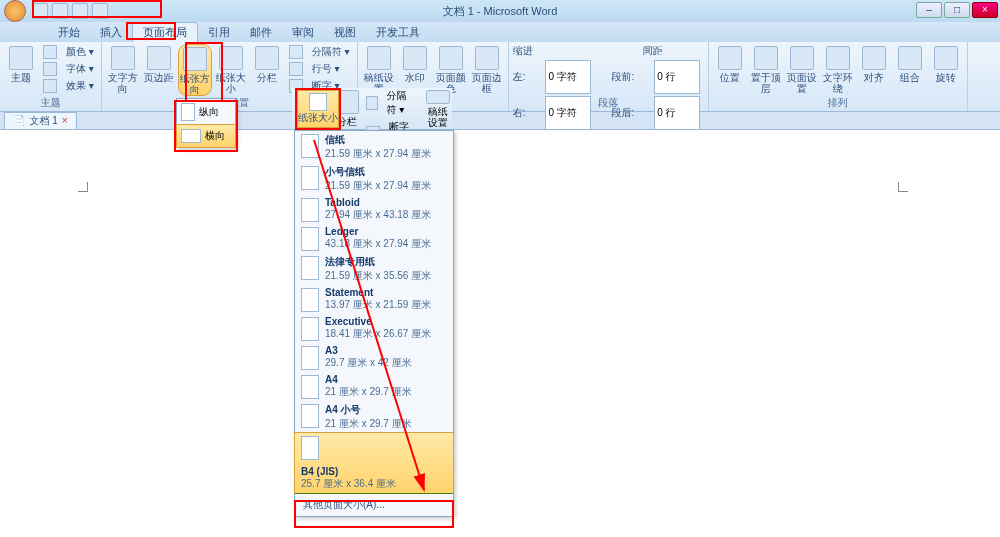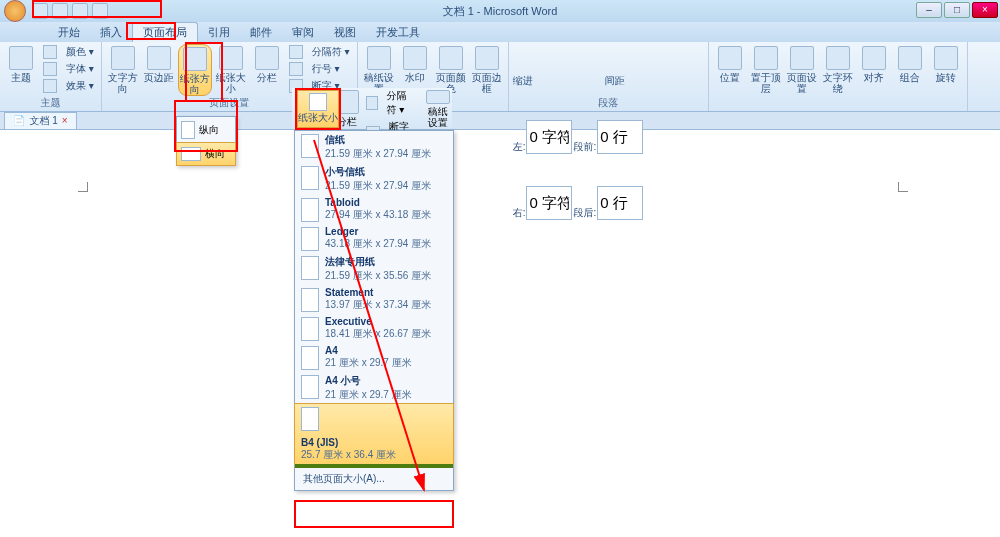--- a/index.html
+++ b/index.html
@@ -25,54 +25,54 @@
 .ribbon { height:70px; background:linear-gradient(#eef5fc,#d6e7f7); border-bottom:1px solid #9bb9d8; display:flex; font-size:10px; color:#2b4f7b; }
 .group { border-right:1px solid #b9cee3; padding:2px 4px; display:flex; flex-direction:column; justify-content:space-between; }
 .group-body { display:flex; gap:2px; align-items:flex-start; height:52px; }
 .group-label { text-align:center; font-size:10px; color:#4b6b93; }
 .bigbtn { width:34px; height:52px; display:flex; flex-direction:column; align-items:center; justify-content:flex-start; padding-top:2px; gap:2px; cursor:pointer; }
 .bigbtn .ico { width:24px; height:24px; background:#d9e8f6; border:1px solid #9cb8d3; border-radius:2px; }
 .bigbtn span { font-size:10px; text-align:center; line-height:11px; }
 .smallstack { display:flex; flex-direction:column; gap:1px; }
 .smallbtn { display:flex; align-items:center; gap:9px; padding:1px 3px; cursor:pointer; font-size:10px; }
 .smallbtn .sico { width:14px; height:14px; background:#d9e8f6; border:1px solid #9cb8d3; }
-.spin { width:46px; height:20px; border:1px solid #9cb8d3; background:#fff; font-size:15px; padding:16px 2px; }
-.row { display:flex; align-items:flex-end; gap:1px; font-size:10px;margin-top:30px; }
+.spin { width:46px; height:20px; border:1px solid #9cb8d3; background:#fff; font-size:10px; padding:16px 2px; }
+.row { display:flex; align-items:center; gap:20px; font-size:10px; }
 .bigbtn.hl { background:linear-gradient(#ffe9a8,#ffd36b); border:1px solid #d9a23c; border-radius:9px; }
 
 
 .doctab-row { height:18px; background:#d4e4f4; border-bottom:1px solid #9bb9d8; display:flex; align-items:center; font-size:10px; color:#2b4f7b; padding-left:4px; }
 .doctab { background:#eef6fd; border:1px solid #9bb9d8; padding:1px 8px; display:flex; gap:4px; align-items:center; }
 .doctab .x { color:#c33; cursor:pointer; }
 .cm-tl { position:absolute; left:74px; top:178px; width:14px; height:14px; }
 .cm-tl::before{content:""; position:absolute; right:0; bottom:0; width:10px; height:1px; background:#888;}
 .cm-tl::after{content:""; position:absolute; right:0; bottom:0; width:1px; height:10px; background:#888;}
 .cm-tr { position:absolute; right:88px; top:178px; width:14px; height:14px; }
 .cm-tr::before{content:""; position:absolute; left:0; bottom:0; width:10px; height:1px; background:#888;}
 .cm-tr::after{content:""; position:absolute; left:0; bottom:0; width:1px; height:10px; background:#888;}
 
 
-.orient-dd { position:absolute; left:176px; top:116px; width:60px; background:#f4f8fc; border:1px solid #8aa9c8; box-shadow:2px 2px 4px rgba(0,0,0,.2); font-size:10px; z-index:5; }
+.orient-dd { position:absolute; left:176px; top:98px; width:60px; background:#f4f8fc; border:1px solid #8aa9c8; box-shadow:2px 2px 4px rgba(0,0,0,.2); font-size:10px; z-index:5; }
 .orient-item { display:flex; align-items:center; gap:4px; padding:4px; cursor:pointer; }
 .orient-item .oico { width:20px; height:16px; background:#fff; border:1px solid #9cb8d3; }
 .orient-item.hl { background:linear-gradient(#ffe9a8,#ffd36b); border:1px solid #d9a23c; margin:-1px; }
 
 
 .size-btn-wrap { position:absolute; left:295px; top:88px; width:46px; height:42px; border:2px solid red; z-index:6; pointer-events:none; }
 .size-btn { position:absolute; left:297px; top:90px; width:42px; height:38px; background:linear-gradient(#ffe9a8,#ffd36b); border:1px solid #d9a23c; display:flex; flex-direction:column; align-items:center; font-size:10px; z-index:5; cursor:pointer; color:#2b4f7b;}
 .size-btn .ico { width:18px; height:18px; background:#fff; border:1px solid #9cb8d3; margin-top:2px; }
 
 
 .size-dd { position:absolute; left:294px; top:130px; width:160px; background:#f4f8fc; border:1px solid #8aa9c8; box-shadow:2px 2px 4px rgba(0,0,0,.2); font-size:10px; z-index:4; color:#2b4f7b; }
 .size-item { display:flex; align-items:flex-start; gap:6px; padding:2px 6px; cursor:pointer; }
 .size-item .pico { width:18px; height:24px; background:#fff; border:1px solid #9cb8d3; margin-top:1px; flex-shrink:0; }
 .size-item .txt b { display:block; font-weight:bold; font-size:10px; color:#15396c;}
 .size-item .txt i { display:block; font-style:normal; font-size:10px; color:#4a6c94; }
 .size-item.sel { background:linear-gradient(#ffe9a8,#ffd36b); border:1px solid #d9a23c; margin:-1px;flex-direction:column; }
-.size-footer { border-top:4px solid #4d7c0f; padding:4px 8px; font-size:10px; cursor:pointer; }
+.size-footer { border-top:1px solid #4d7c0f; padding:4px 8px; font-size:10px; cursor:pointer; }
 
 
 .redbox { position:absolute; border:2px solid red; pointer-events:none; z-index:10; }
 .rb-tab { left:126px; top:22px; width:50px; height:18px; }
 .rb-orient { left:185px; top:42px; width:38px; height:60px; }
 .rb-orient-dd { left:174px; top:100px; width:64px; height:52px; }
 .rb-size-sel { left:294px; top:500px; width:160px; height:28px; }
 
 
 .arrow-svg { position:absolute; left:294px; top:130px; z-index:9; pointer-events:none; }
@@ -246,20 +246,21 @@
         </div>
       <div class="bigbtn">
           <div class="ico"></div>
           <span>组合</span>
         </div>
       <div class="bigbtn">
           <div class="ico"></div>
           <span>旋转</span>
         </div>
     </div>
+    <div class="group-label">排列</div>
   </div>
 </div>
 
 <div class="doctab-row">
   <div class="doctab">
     <span>📄</span>
     <span>文档 1</span>
     <span class="x">×</span>
   </div>
 </div>
@@ -336,28 +337,35 @@
       <div class="pico"></div>
       <div class="txt">
         <b>法律专用纸</b>
         <i>21.59 厘米 x 35.56 厘米</i>
       </div>
     </div>
     <div class="size-item">
       <div class="pico"></div>
       <div class="txt">
         <b>Statement</b>
-        <i>13.97 厘米 x 37.34 厘米</i>
+        <i>13.97 厘米 x 21.59 厘米</i>
       </div>
     </div>
     <div class="size-item">
       <div class="pico"></div>
       <div class="txt">
         <b>Executive</b>
         <i>18.41 厘米 x 26.67 厘米</i>
+      </div>
+    </div>
+    <div class="size-item">
+      <div class="pico"></div>
+      <div class="txt">
+        <b>A3</b>
+        <i>29.7 厘米 x 42 厘米</i>
       </div>
     </div>
     <div class="size-item">
       <div class="pico"></div>
       <div class="txt">
         <b>A4</b>
         <i>21 厘米 x 29.7 厘米</i>
       </div>
     </div>
     <div class="size-item">

